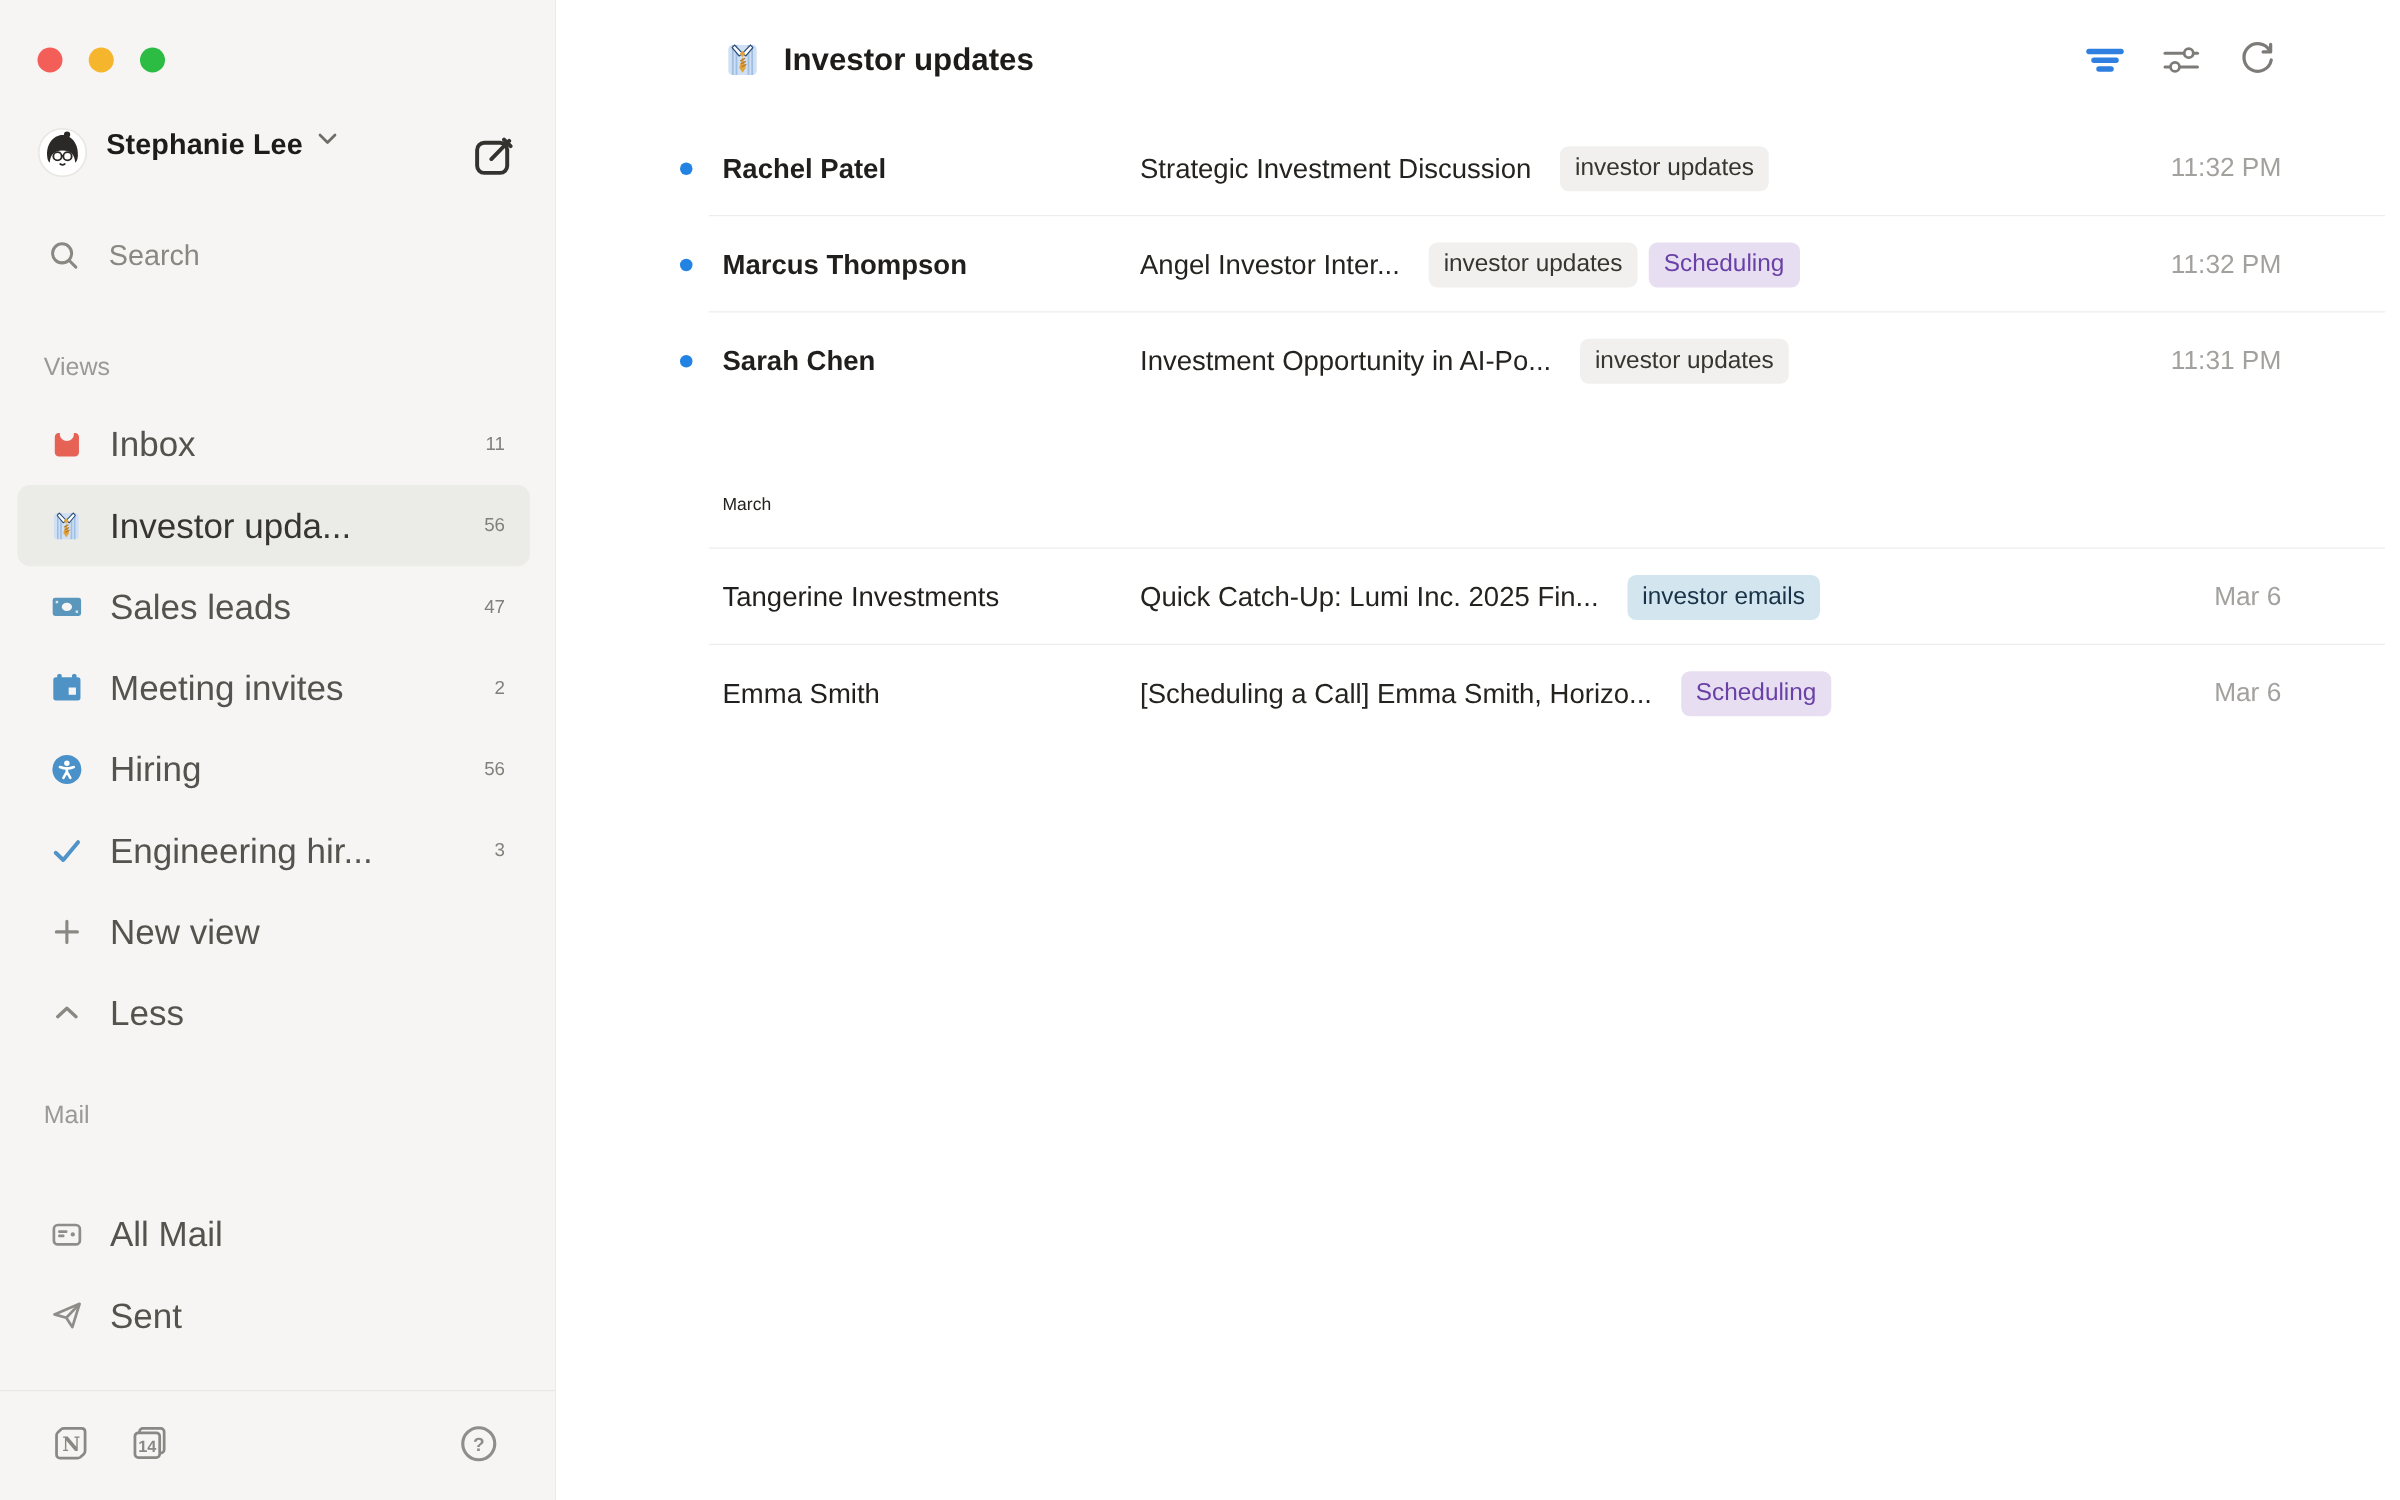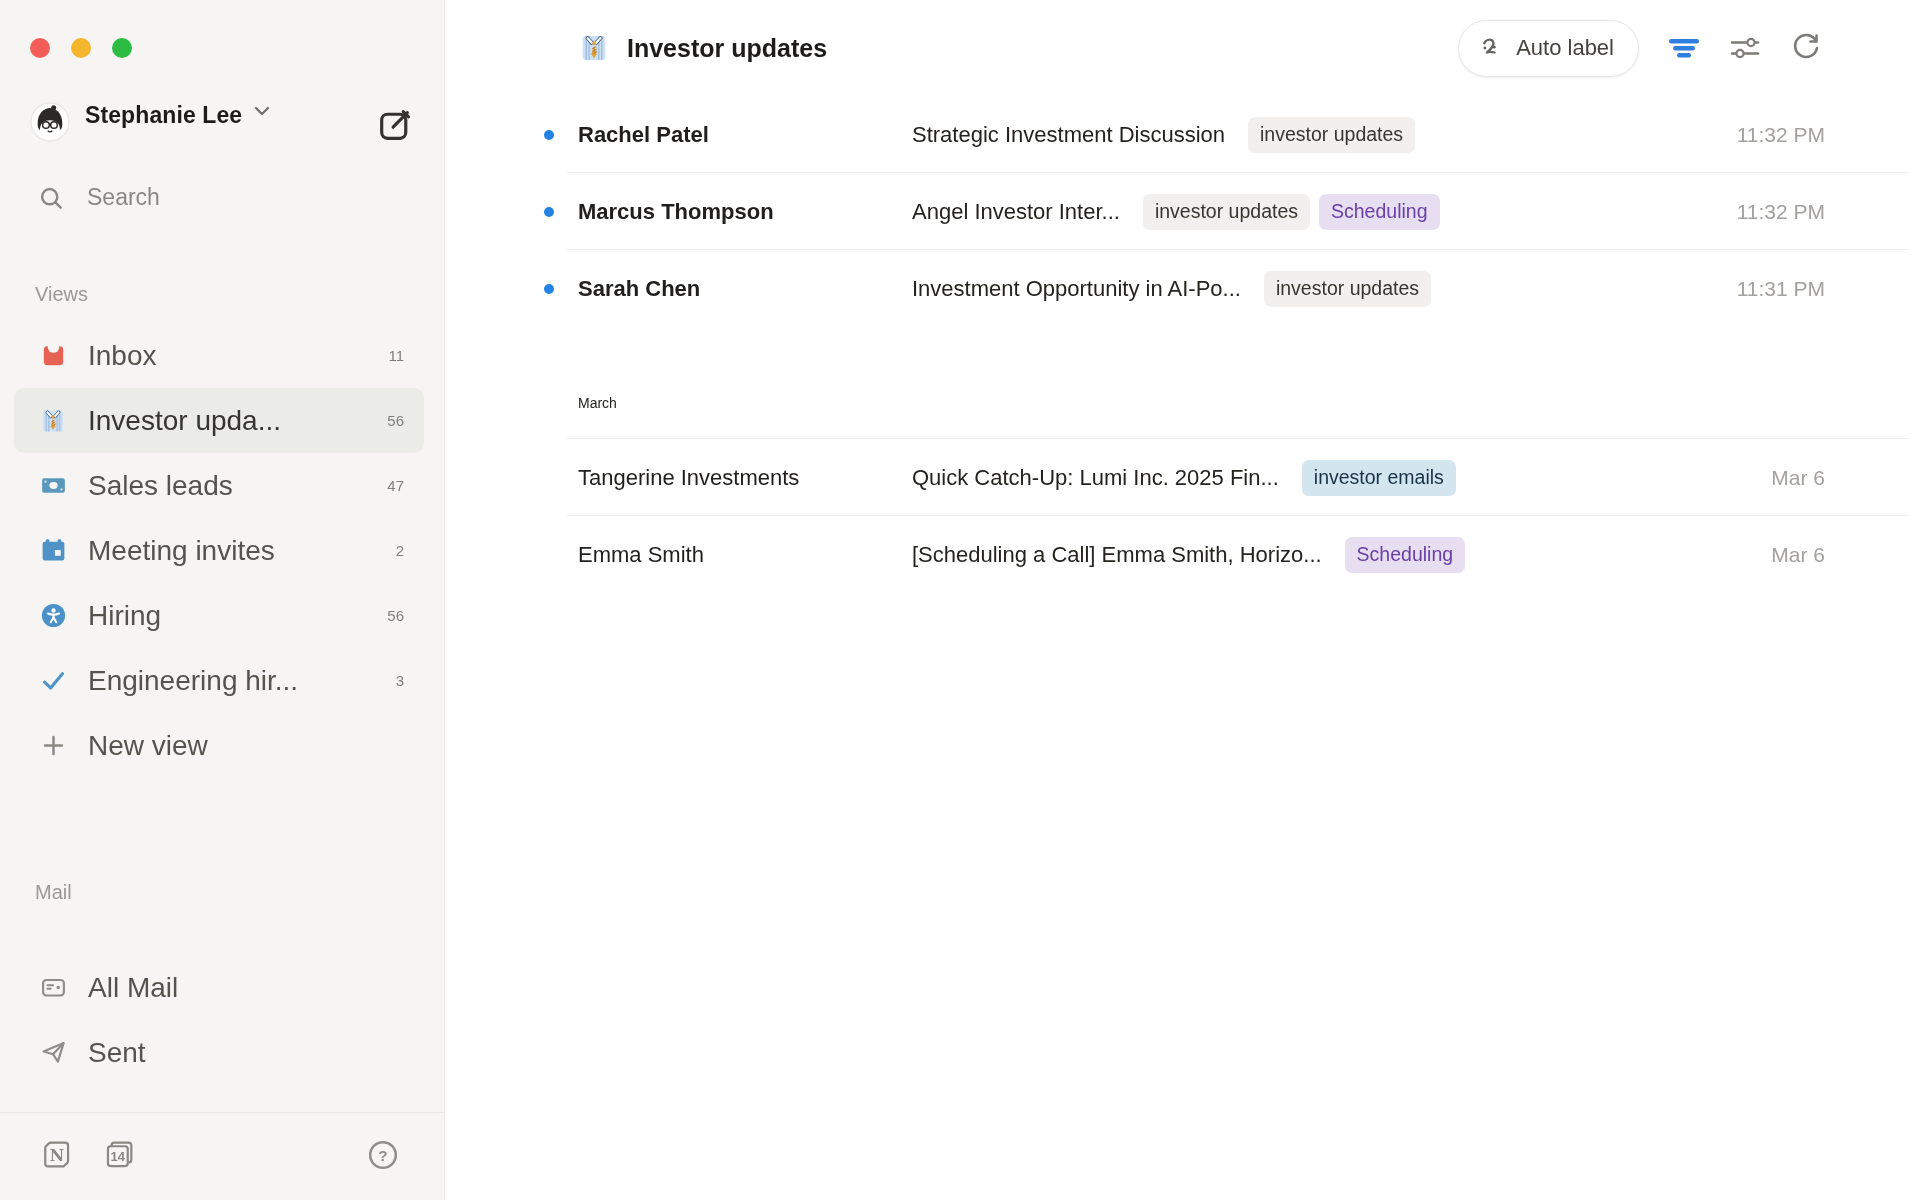--- a/index.html
+++ b/index.html
@@ -13,21 +13,21 @@
   .traffic { position:absolute; left:30px; top:38px; display:flex; gap:21px; }
   .traffic span { width:20px; height:20px; border-radius:50%; display:block; }
   .tl-red{ background:#f35f58; } .tl-yellow{ background:#f5b52d; } .tl-green{ background:#2dbc43; }
 
   .profile { position:absolute; left:30px; top:102px; height:46px; display:flex; align-items:flex-start; cursor:default; }
   .avatar { width:40px; height:40px; }
   .profile-name { margin-left:15px; font-size:23px; font-weight:bold; color:#1d1c1a; letter-spacing:.1px; }
   .chev-down { margin-left:12px; margin-top:4px; }
   .compose-btn { position:absolute; right:30px; top:106px; width:38px; height:38px; }
 
-  .search-row { position:absolute; left:37px; top:184px; height:40px; display:flex; }
+  .search-row { position:absolute; left:37px; top:184px; height:40px; display:flex; align-items:center; }
   .search-row .label { margin-left:21px; font-size:23px; color:#8a8883; }
 
   .sec-header { position:absolute; left:35px; font-size:20px; font-weight:500; color:#9b9996; }
   .views-header { top:283px; }
   .mail-header { top:881px; }
 
   .nav { position:absolute; left:14px; width:410px; }
   .nav-views { top:323px; }
   .nav-mail { top:955px; }
   .nav-item { height:65px; display:flex; align-items:center; padding:0 20px 0 24px; border-radius:10px; }
@@ -198,20 +198,28 @@
 
       <div class="nav-item">
         <span class="nav-ic">
           <svg width="27" height="27" viewBox="0 0 24 24">
             <path d="M12 4.5 V19.5 M4.5 12 H19.5" stroke="#8a8883" stroke-width="2.2" stroke-linecap="round"></path>
           </svg>
         </span>
         <span class="nav-label">New view</span>
       </div>
 
+      <div class="nav-item">
+        <span class="nav-ic">
+          <svg width="27" height="27" viewBox="0 0 24 24">
+            <path d="M5.5 14.5 L12 8.5 L18.5 14.5" fill="none" stroke="#8a8883" stroke-width="2.4" stroke-linecap="round" stroke-linejoin="round"></path>
+          </svg>
+        </span>
+        <span class="nav-label">Less</span>
+      </div>
     </div>
 
     <div class="sec-header mail-header">Mail</div>
 
     <div class="nav nav-mail">
       <div class="nav-item">
         <span class="nav-ic">
           <svg width="29" height="29" viewBox="0 0 24 24">
             <rect x="3.4" y="5.8" width="17.2" height="12.8" rx="2.6" fill="none" stroke="#8f8d89" stroke-width="1.8"></rect>
             <path d="M7 10.2 H11.6 M7 13 H9.6" stroke="#8f8d89" stroke-width="1.7" stroke-linecap="round"></path>
@@ -259,28 +267,20 @@
           <path d="M7.2 3 L12 8 L10 9.6 L5.8 4.6 Z" fill="#ffffff" stroke="#2b4a73" stroke-width="0.7"></path>
           <path d="M16.8 3 L12 8 L14 9.6 L18.2 4.6 Z" fill="#ffffff" stroke="#2b4a73" stroke-width="0.7"></path>
           <path d="M12 6.6 L13.7 8.4 L12 10.2 L10.3 8.4 Z" fill="#e0a33e"></path>
           <path d="M12 10.2 L14 16.6 L12 19.6 L10 16.6 Z" fill="#e0a33e"></path>
           <path d="M10.6 12.6 l2.9 -1.6 M11 14.4 l3 -1.6 M11.4 16.2 l2.9 -1.6" stroke="#b5792a" stroke-width="0.8"></path>
         </svg>
         <span class="t-text">Investor updates</span>
       </div>
 
       <div class="toolbar">
-        <div class="auto-label-btn">
-          <svg width="28" height="28" viewBox="0 0 20 20">
-            <path d="M5.2 6.6 C6.4 3.6 10.6 3.2 11.6 5.8 C12.6 8.6 9.2 11.4 6.6 13.6 C8.4 12.4 11 12.8 12.6 13.2" fill="none" stroke="#66645f" stroke-width="1.6" stroke-linecap="round"></path>
-            <circle cx="5.6" cy="10" r="1" fill="#66645f"></circle>
-            <circle cx="12.4" cy="9.4" r="1" fill="#66645f"></circle>
-          </svg>
-          <span class="al-text">Auto label</span>
-        </div>
         <span class="tb-ic">
           <svg width="32" height="32" viewBox="0 0 32 32">
             <rect x="1" y="7" width="30" height="4.4" rx="2.2" fill="#2f7fe0"></rect>
             <rect x="5" y="14" width="22" height="4.4" rx="2.2" fill="#2f7fe0"></rect>
             <rect x="9" y="21" width="14" height="4.4" rx="2.2" fill="#2f7fe0"></rect>
           </svg>
         </span>
         <span class="tb-ic">
           <svg width="32" height="32" viewBox="0 0 32 32">
             <path d="M3 10.5 H29" stroke="#7d7b77" stroke-width="2.4" stroke-linecap="round"></path>

